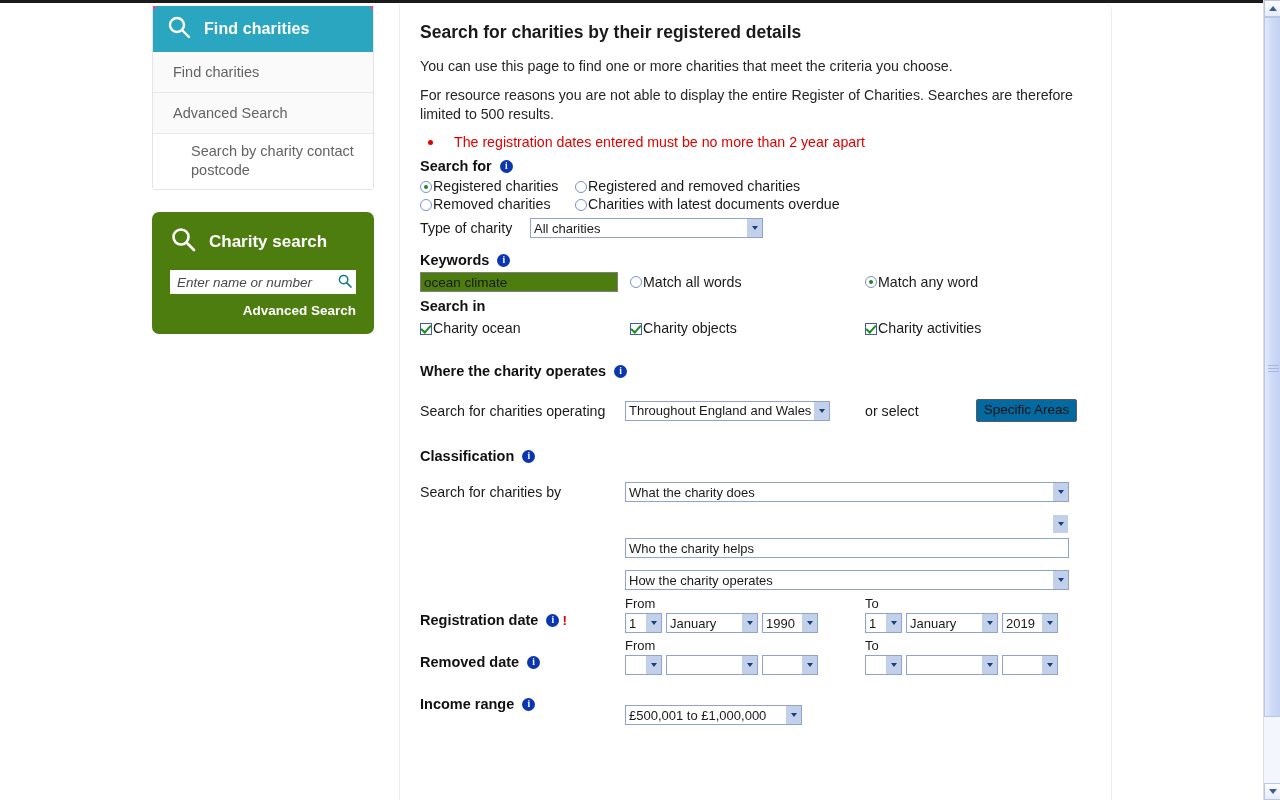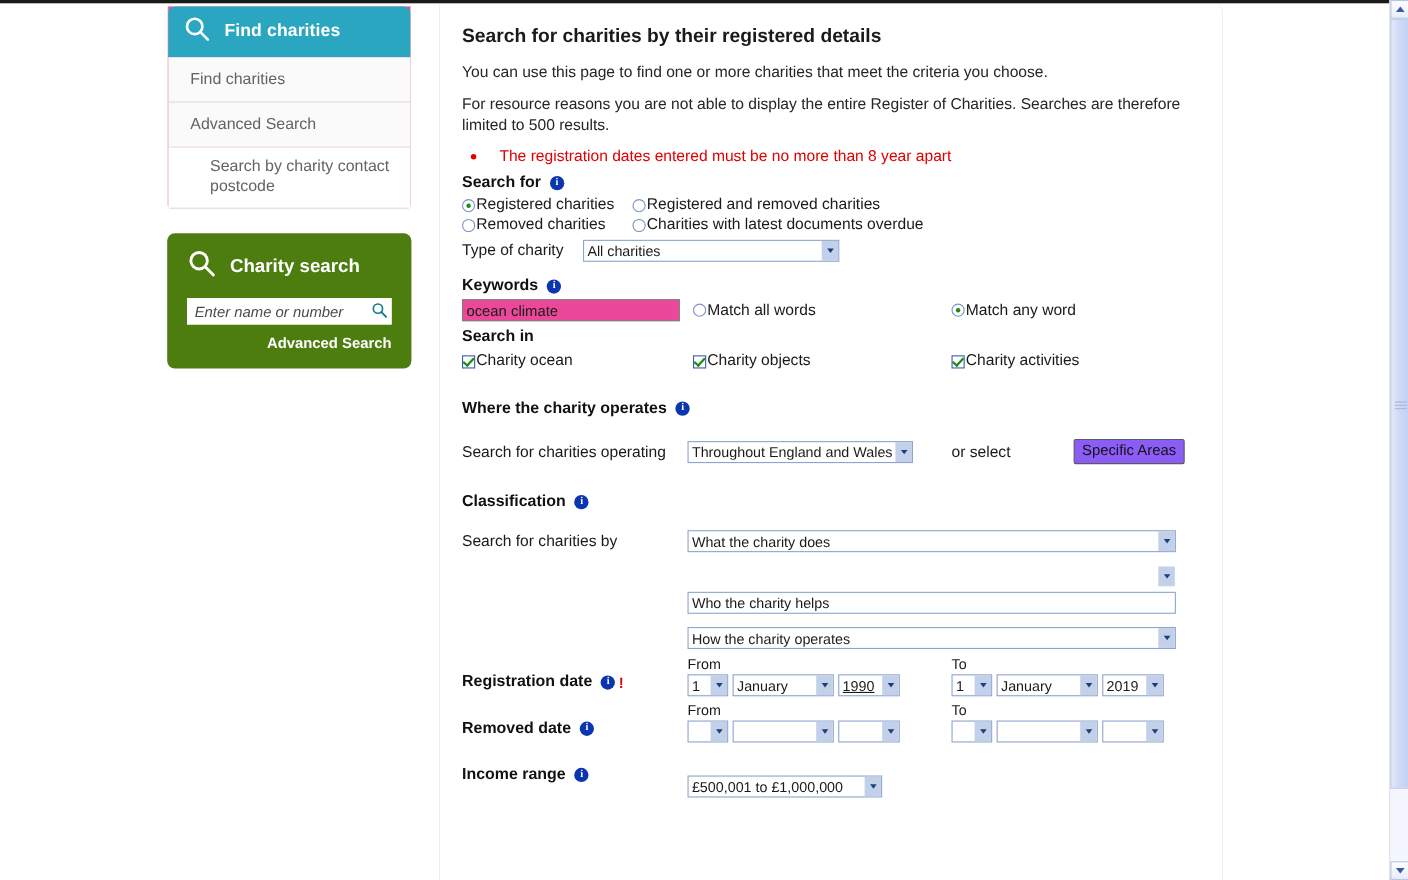--- a/index.html
+++ b/index.html
@@ -183,28 +183,28 @@
     border-right:3.5px solid transparent;
     border-top:4px solid #1b3f78;
     pointer-events:none;
   }
 
   input.txt {
     font-family:"Liberation Sans", sans-serif;
     font-size:13.5px; color:#1a1a1a;
     height:20px; width:198px;
     border:1px solid #7f7f7f;
-    padding:0 3px; background:#ec4899; outline:none;
+    padding:0 3px; background:#4d7c0f; outline:none;
     border-radius:0;
   }
 
   button.btn {
     font-family:"Liberation Sans", sans-serif;
     font-size:13.5px; color:#111;
-    background:#8b5cf6;
+    background:#0369a1;
     border:1px solid #5b5b5b;
     border-radius:2px;
     padding:3px 7px 4px 7px;
     cursor:pointer;
     line-height:14px;
   }
 
   .kw-row { display:grid; grid-template-columns: 210px 235px 1fr; align-items:center; margin-bottom:5px; }
   .si-row { display:grid; grid-template-columns: 210px 235px 1fr; align-items:center; }
 
@@ -298,21 +298,21 @@
 
   <div class="main-panel">
     <div class="inner">
 
       <h1 class="page-title">Search for charities by their registered details</h1>
 
       <p class="intro">You can use this page to find one or more charities that meet the criteria you choose.</p>
       <p class="intro two">For resource reasons you are not able to display the entire Register of Charities. Searches are therefore limited to 500 results.</p>
 
       <ul class="errors">
-        <li>The registration dates entered must be no more than 8 year apart</li>
+        <li>The registration dates entered must be no more than 2 year apart</li>
       </ul>
 
       <h2 class="sec">
         <span>Search for</span>
         <span class="i-ico">i</span>
       </h2>
 
       <div class="opt-grid">
         <label class="opt">
           <span class="radio on"></span>
@@ -439,21 +439,21 @@
                 <select class="sel" style="width:37px;">
                   <option>1</option>
                 </select>
               </span>
               <span class="selwrap">
                 <select class="sel" style="width:92px;">
                   <option>January</option>
                 </select>
               </span>
               <span class="selwrap">
-                <select class="sel" style="width:56px;text-decoration:underline;">
+                <select class="sel" style="width:56px;">
                   <option>1990</option>
                 </select>
               </span>
             </div>
           </div>
           <div class="date-group">
             <div class="date-head">To</div>
             <div class="date-selects">
               <span class="selwrap">
                 <select class="sel" style="width:37px;">

